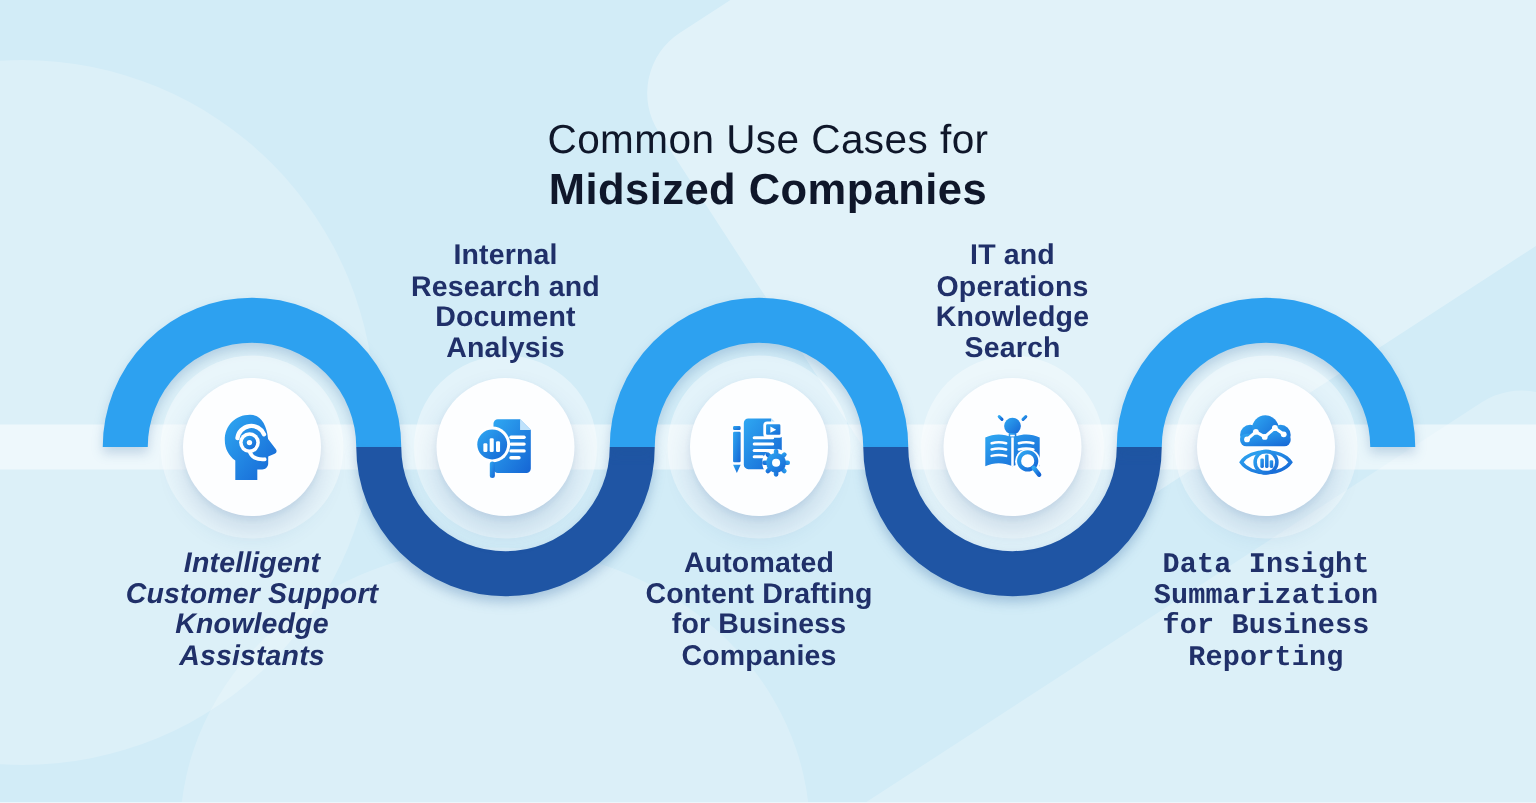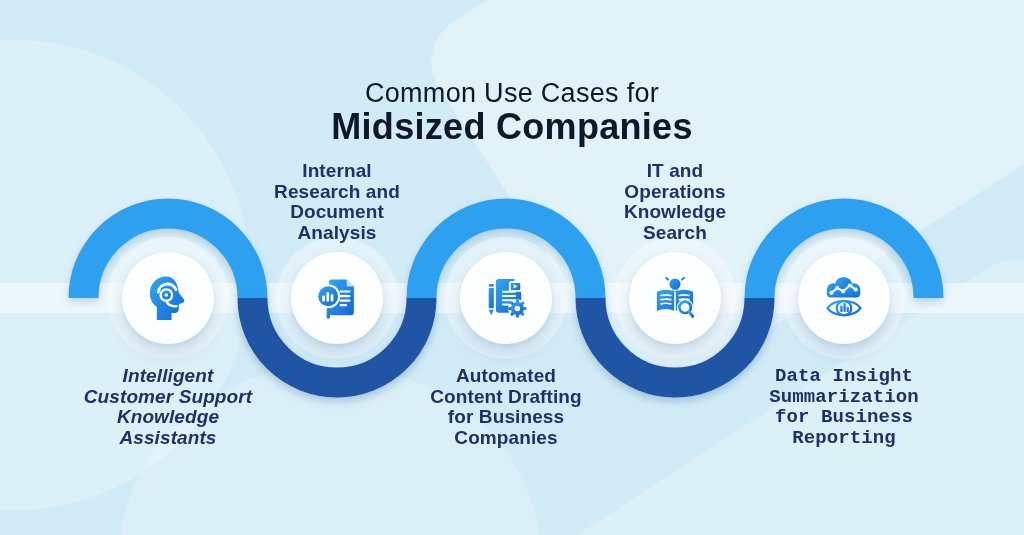--- a/index.html
+++ b/index.html
@@ -42,21 +42,21 @@
     white-space:pre-line; letter-spacing:.1px;}
   .label-1{left:63px;  top:366px;font-style:italic;}
   .label-2{left:232px; top:161px;}
   .label-3{left:401px; top:366px;}
   .label-4{left:570px; top:161px;text-align:center;}
   .label-5{left:739px; top:366px;font-family:Liberation Mono, monospace;}
   
   .title{position:absolute; left:0; right:0; top:45px; text-align:center; z-index:4;
     color:#0f172a;margin-top:32px;}
   .title .t1{font-size:27px; line-height:33px; font-weight:500; letter-spacing:.3px;}
-  .title .t2{font-size:36px; line-height:34px; font-weight:800; letter-spacing:.3px;}
+  .title .t2{font-size:29px; line-height:34px; font-weight:800; letter-spacing:.3px;}
   
   .logo{position:absolute; left:36px; top:34px; width:150px; height:72px; z-index:5;}
   .logo svg{position:absolute; left:0; top:0;}
   .logo-text{position:absolute; left:15px; top:36px; font-size:17.5px; font-weight:700;
     color:#1c4796; letter-spacing:.2px;}
 </style>
 </head>
 <body>
 
 <div class="stage">

